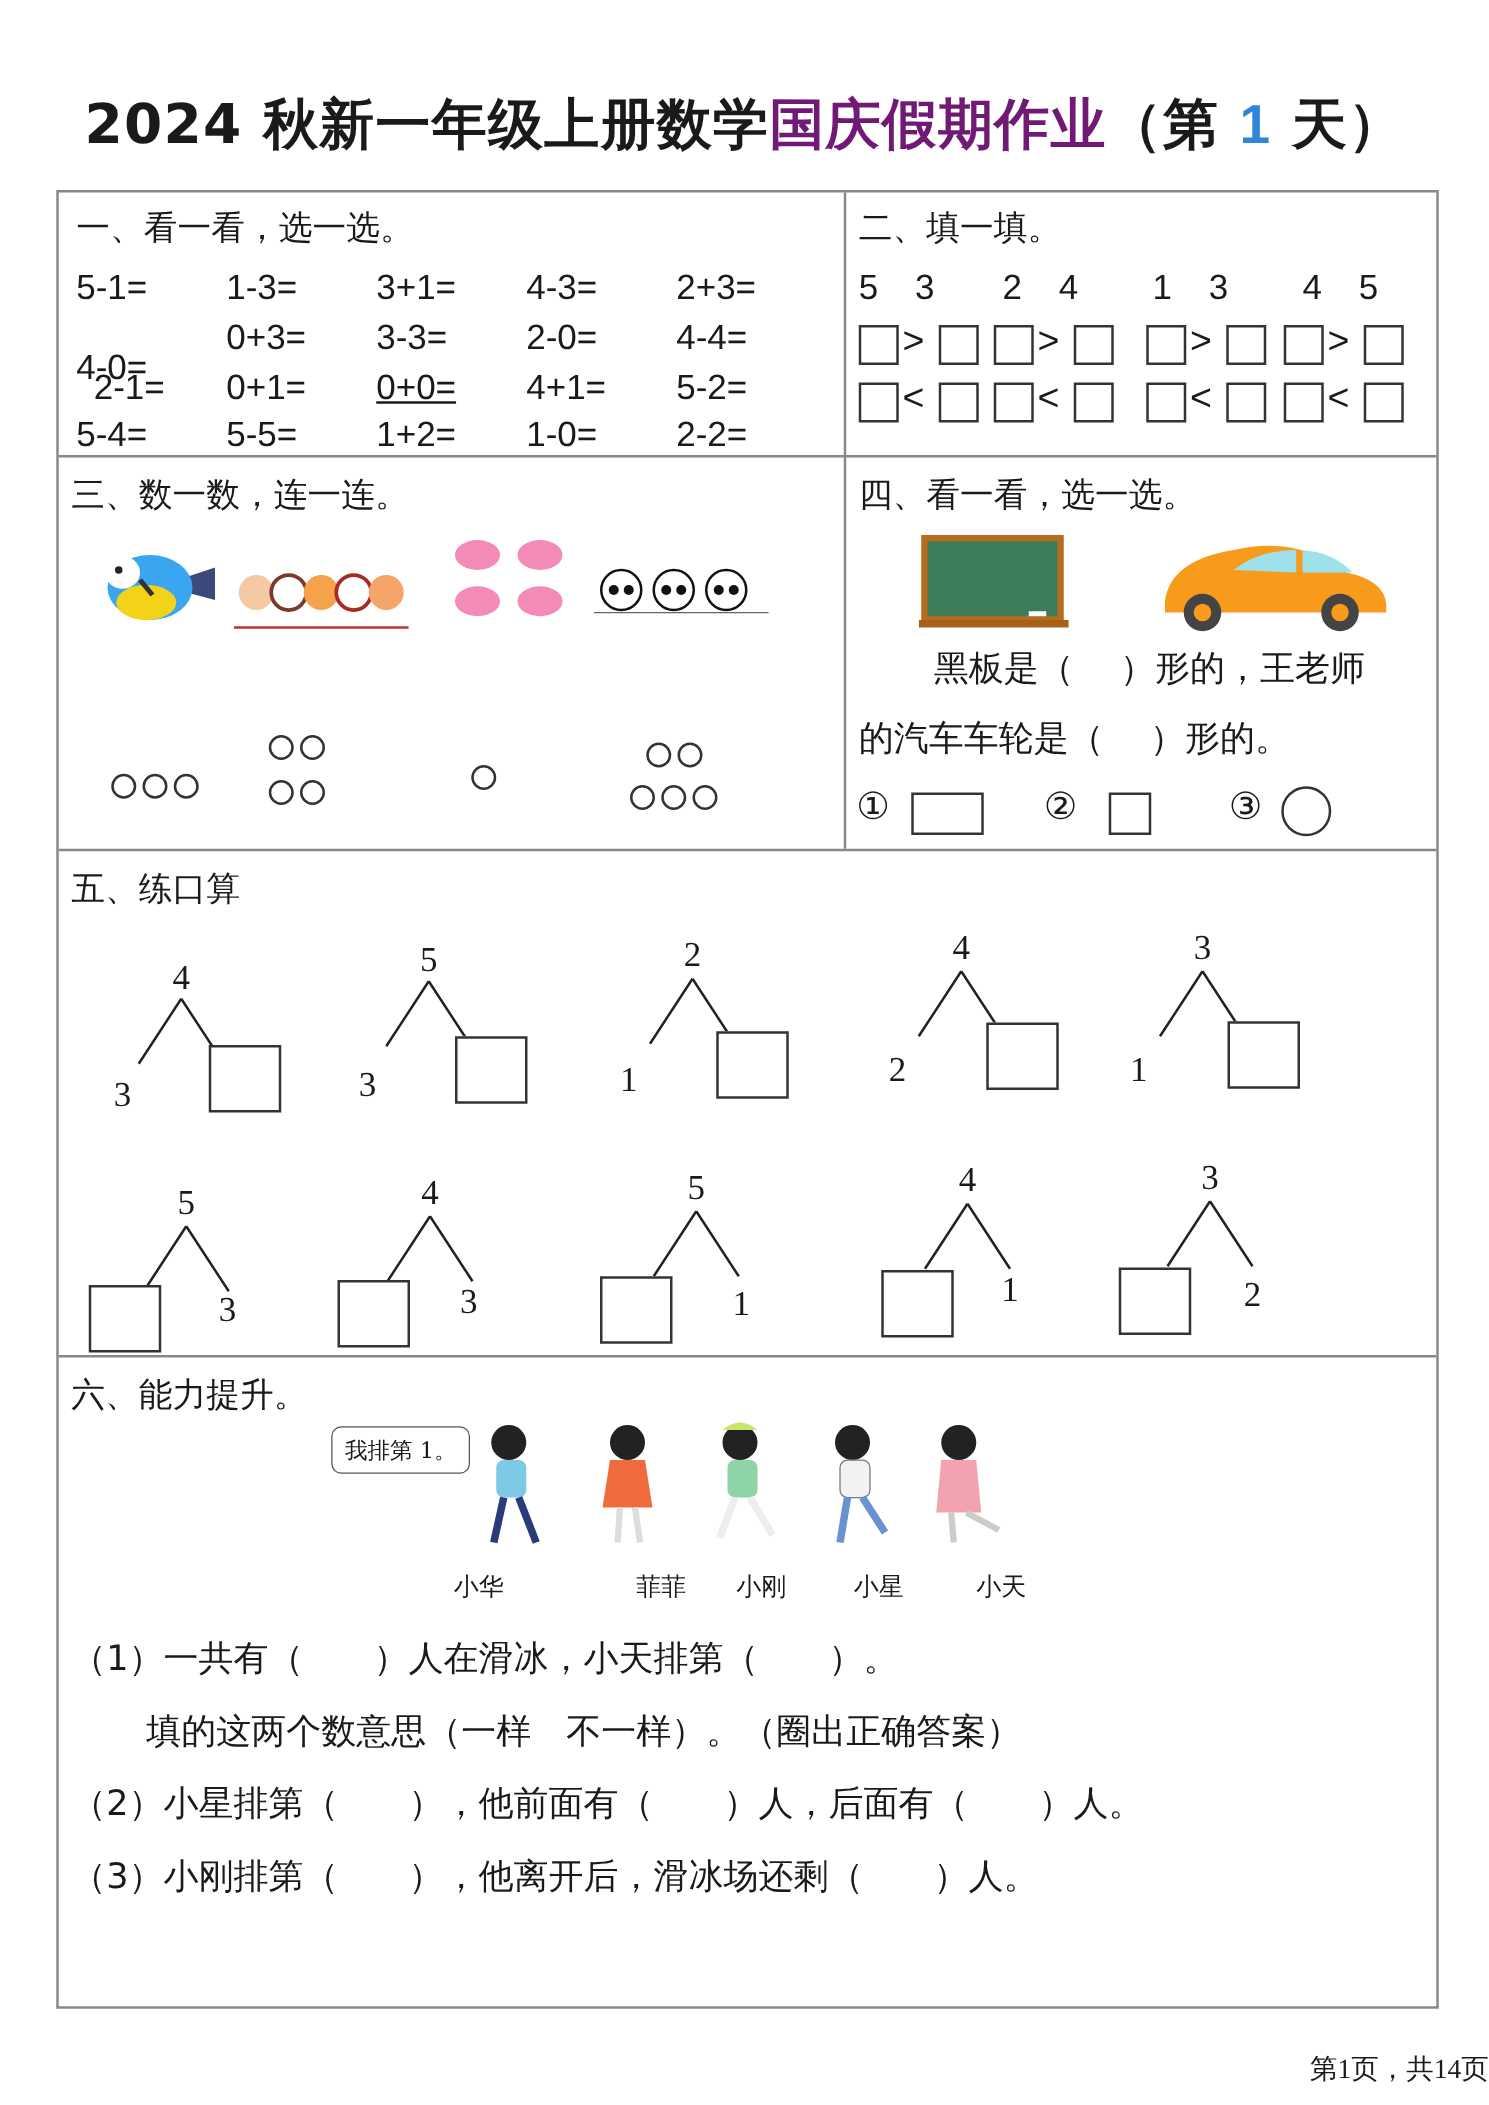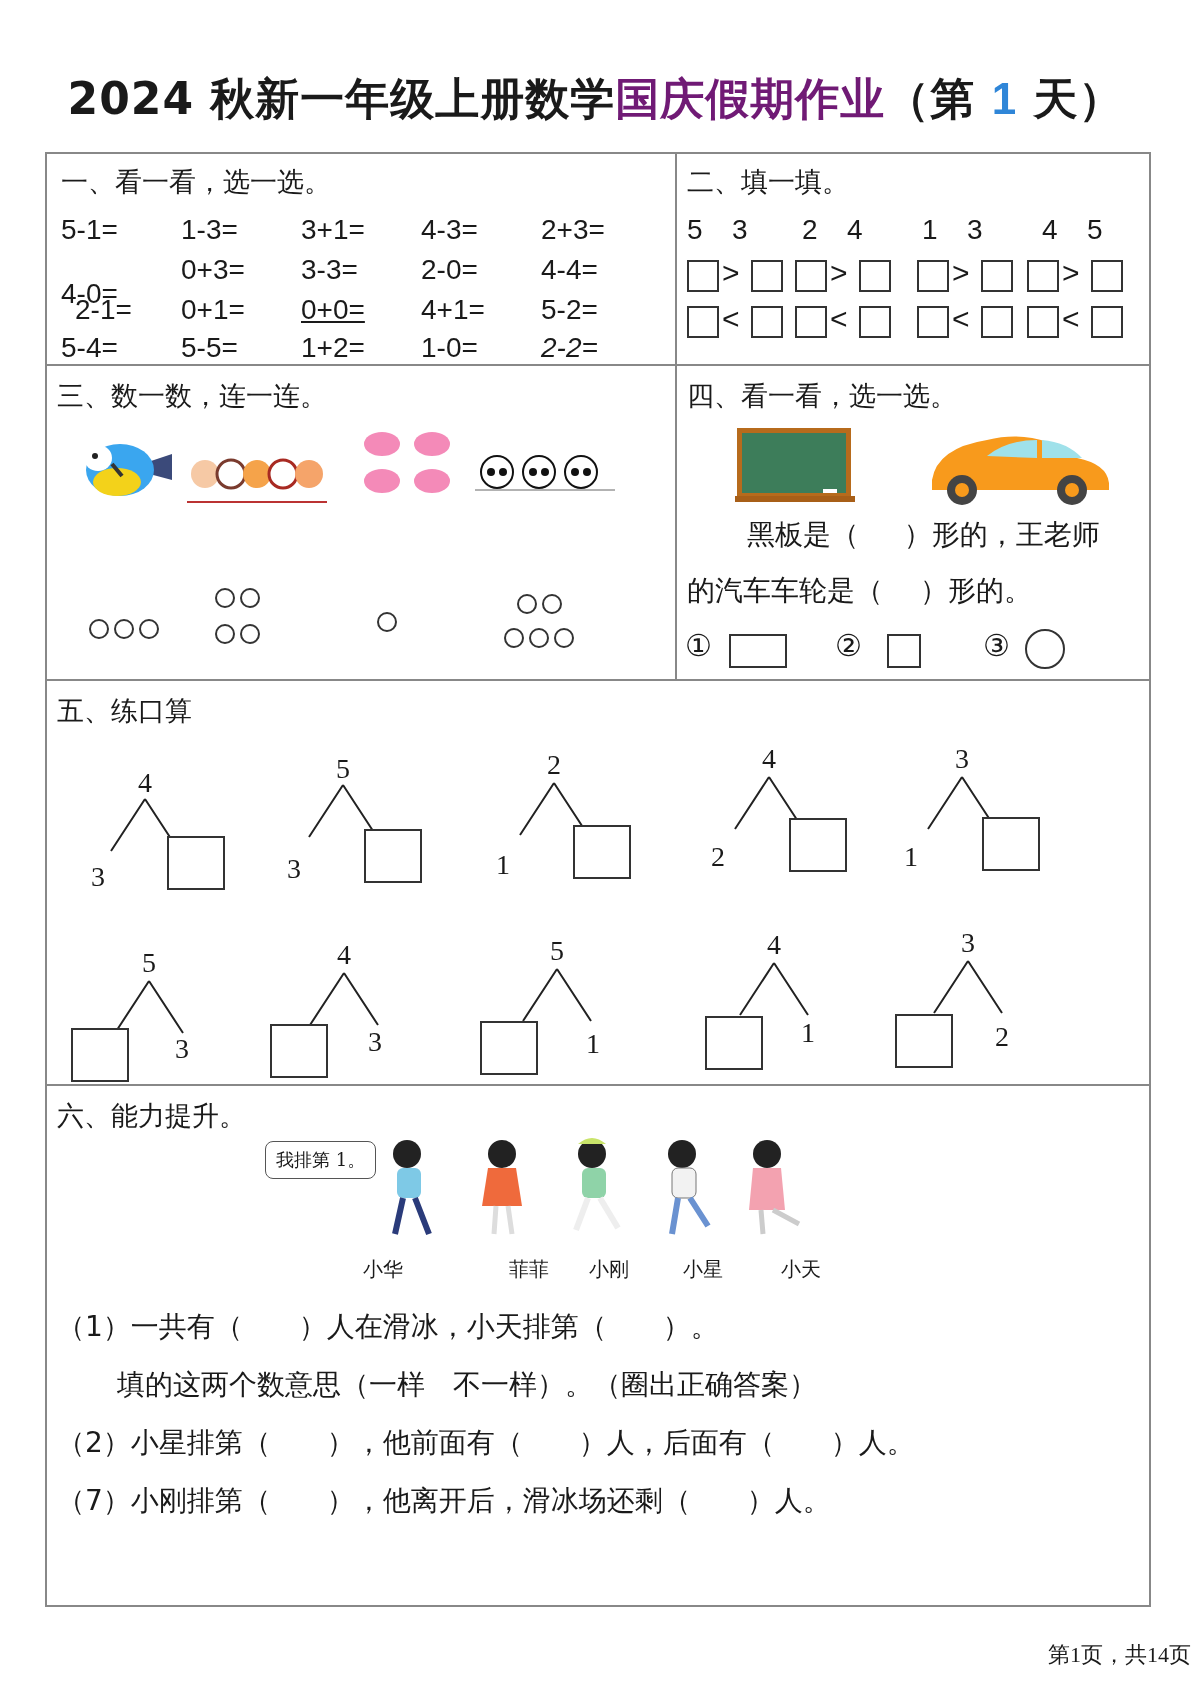--- a/index.html
+++ b/index.html
@@ -52,21 +52,21 @@
     <div class="eq" style="left:490px;top:100px;">4-4=</div>
     <div class="eq" style="left:10px;top:140px;margin-left:14px;">2-1=</div>
     <div class="eq" style="left:130px;top:140px;">0+1=</div>
     <div class="eq" style="left:250px;top:140px;text-decoration:underline;">0+0=</div>
     <div class="eq" style="left:370px;top:140px;">4+1=</div>
     <div class="eq" style="left:490px;top:140px;">5-2=</div>
     <div class="eq" style="left:10px;top:178px;">5-4=</div>
     <div class="eq" style="left:130px;top:178px;">5-5=</div>
     <div class="eq" style="left:250px;top:178px;">1+2=</div>
     <div class="eq" style="left:370px;top:178px;">1-0=</div>
-    <div class="eq" style="left:490px;top:178px;font-style:italic;">2-2=</div>
+    <div class="eq" style="left:490px;top:178px;">2-2=</div>
   </div>
 
   <div class="cell" style="left:630px;top:0;width:474px;height:210px;">
     <div class="heading" style="left:10px;top:10px;">二、填一填。</div>
 
     <div class="eq" style="left:10px;top:60px;">5</div>
     <div class="eq" style="left:55px;top:60px;">3</div>
     <div class="eq" style="left:125px;top:60px;">2</div>
     <div class="eq" style="left:170px;top:60px;">4</div>
     <div class="eq" style="left:245px;top:60px;">1</div>
@@ -175,21 +175,21 @@
     </svg>
     <svg style="position:absolute;left:250px;top:62px;" width="185" height="80">
       <path d="M5 52 Q10 20 60 12 Q110 0 150 30 Q180 36 182 55 L182 62 L5 62 Z" fill="#f89a1c"></path>
       <path d="M60 28 Q80 12 110 12 L110 30 Z" fill="#9fe1ea"></path>
       <path d="M115 12 Q140 14 155 30 L115 30 Z" fill="#9fe1ea"></path>
       <circle cx="35" cy="62" r="15" fill="#444"></circle>
         <circle cx="35" cy="62" r="7" fill="#f89a1c"></circle>
       <circle cx="145" cy="62" r="15" fill="#444"></circle>
         <circle cx="145" cy="62" r="7" fill="#f89a1c"></circle>
     </svg>
-    <div class="q" style="left:70px;top:150px;font-family:Liberation Mono, monospace;">黑板是（　 ）形的，王老师</div>
+    <div class="q" style="left:70px;top:150px;">黑板是（　 ）形的，王老师</div>
     <div class="q" style="left:10px;top:206px;">的汽车车轮是（　 ）形的。</div>
     <div class="opt" style="left:8px;top:262px;">①</div>
     <div class="box" style="left:52px;top:268px;width:58px;height:34px;"></div>
     <div class="opt" style="left:158px;top:262px;">②</div>
     <div class="box" style="left:210px;top:268px;width:34px;height:34px;"></div>
     <div class="opt" style="left:306px;top:262px;">③</div>
     <div style="position:absolute;left:348px;top:263px;width:40px;height:40px;border:2px solid #333;border-radius:50%;box-sizing:border-box;"></div>
   </div>
 
   <div class="cell" style="left:0;top:527px;width:1104px;height:403px;">
@@ -286,17 +286,17 @@
 
     <div class="label" style="left:316px;top:170px;">小华</div>
     <div class="label" style="left:462px;top:170px;">菲菲</div>
     <div class="label" style="left:542px;top:170px;">小刚</div>
     <div class="label" style="left:636px;top:170px;">小星</div>
     <div class="label" style="left:734px;top:170px;">小天</div>
 
     <div class="q" style="left:10px;top:222px;">（1）一共有（　　）人在滑冰，小天排第（　　）。</div>
     <div class="q" style="left:70px;top:280px;">填的这两个数意思（一样　不一样）。（圈出正确答案）</div>
     <div class="q" style="left:10px;top:338px;">（2）小星排第（　　），他前面有（　　）人，后面有（　　）人。</div>
-    <div class="q" style="left:10px;top:396px;">（7）小刚排第（　　），他离开后，滑冰场还剩（　　）人。</div>
+    <div class="q" style="left:10px;top:396px;">（3）小刚排第（　　），他离开后，滑冰场还剩（　　）人。</div>
   </div>
 </div>
 
 <div class="footer">第1页，共14页</div>
 
 </body></html>

